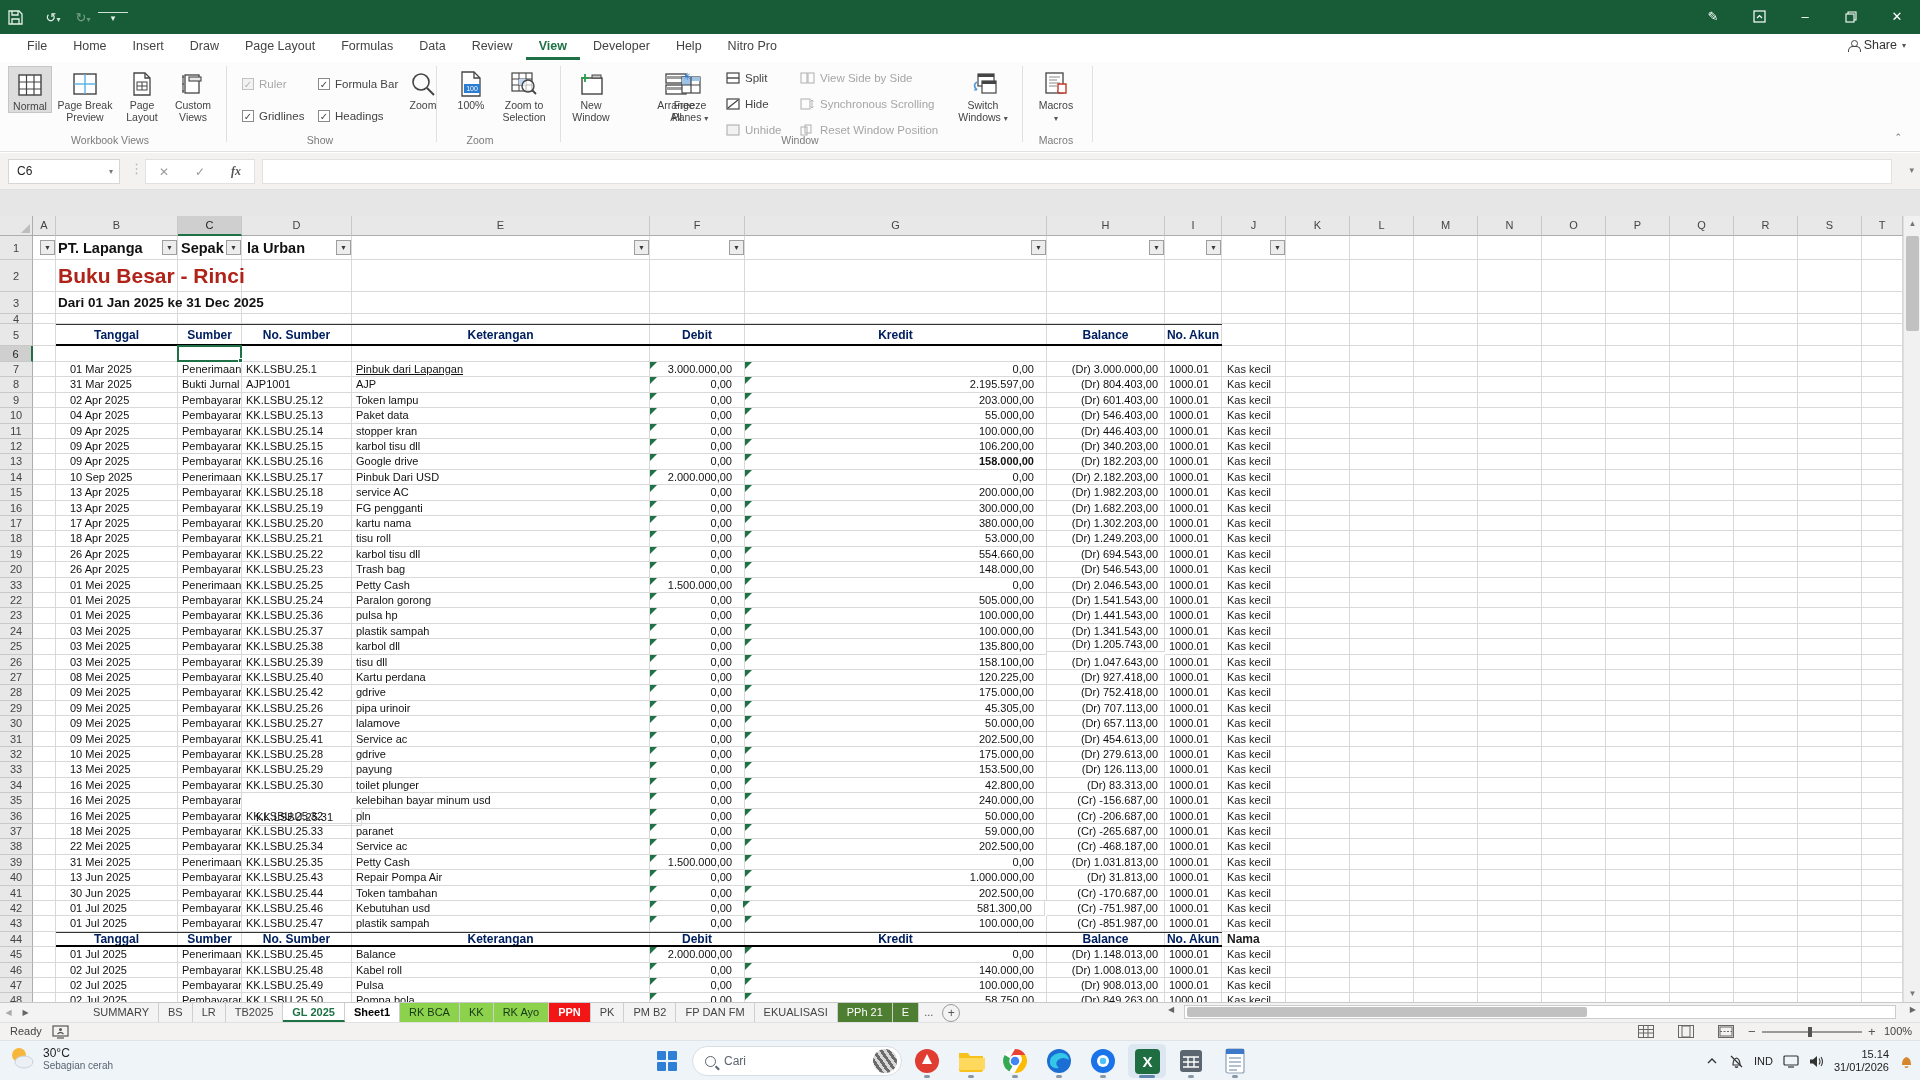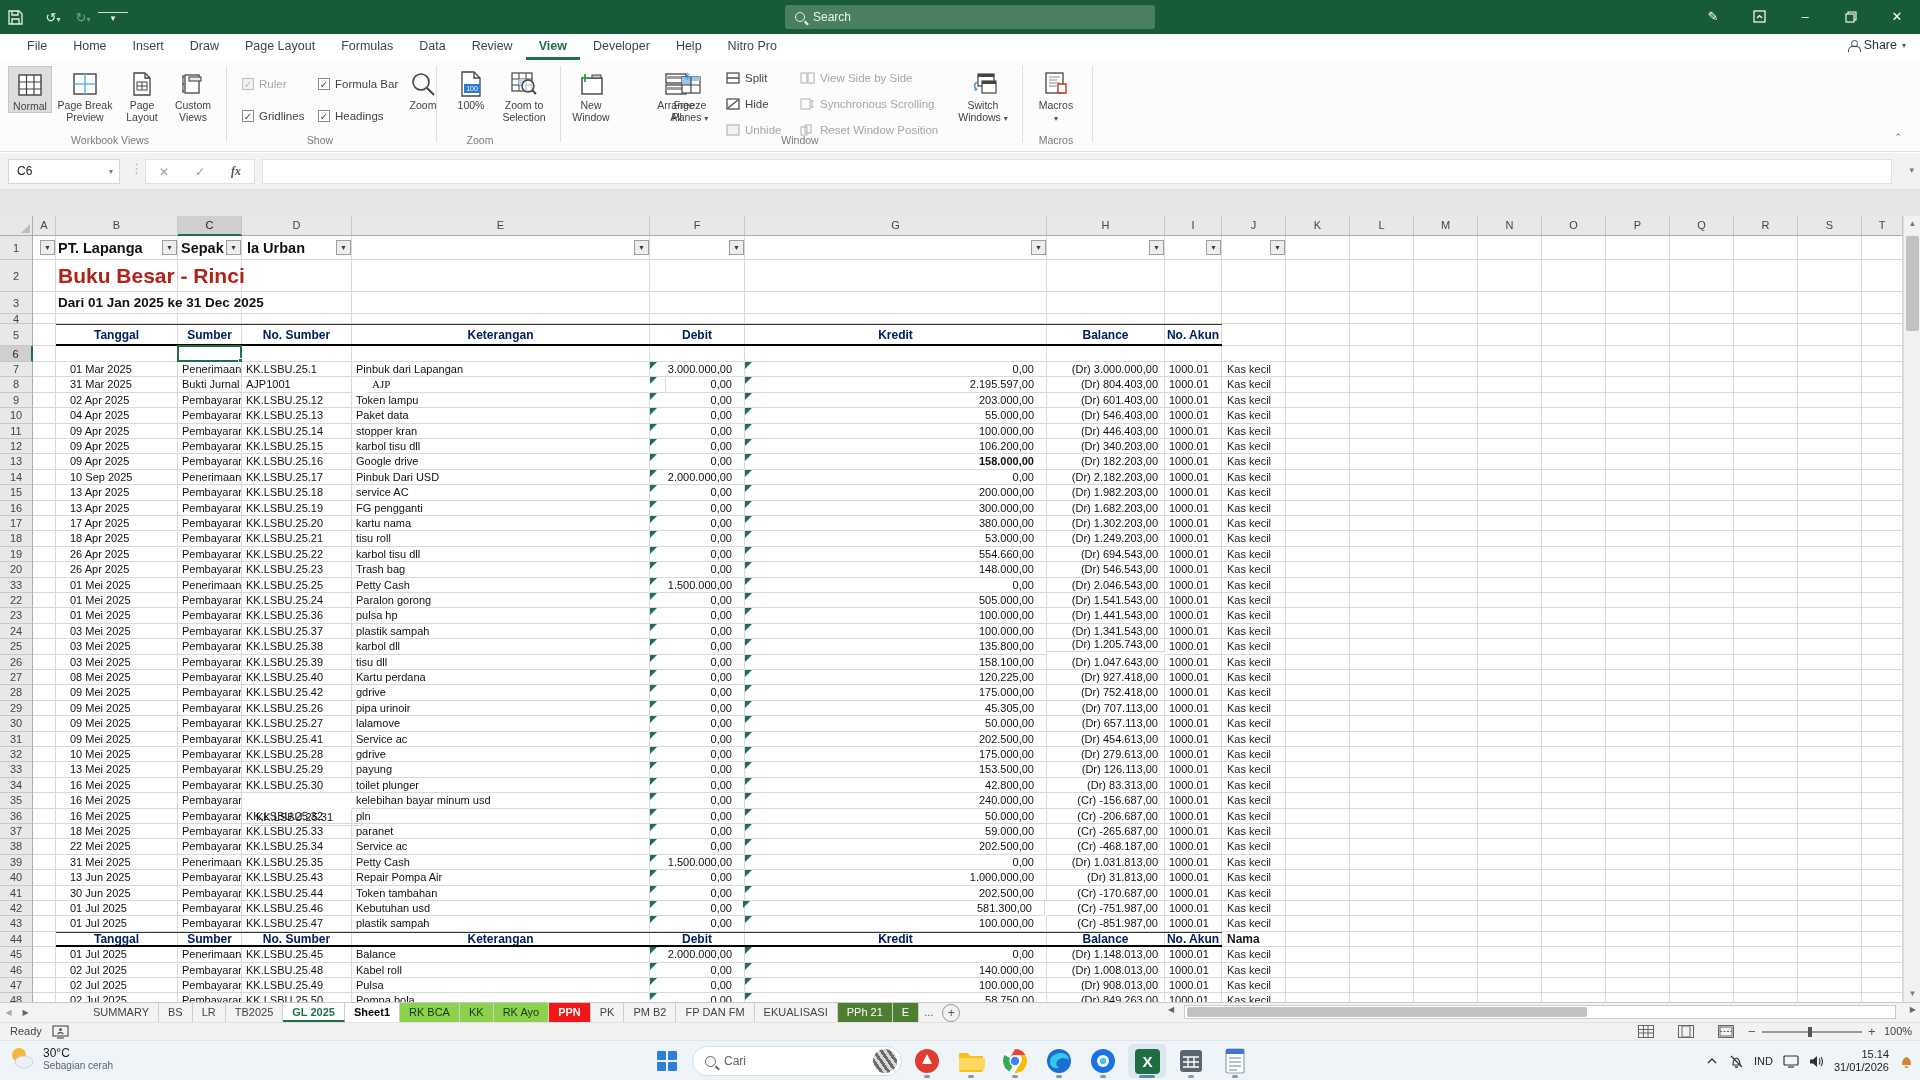--- a/index.html
+++ b/index.html
@@ -122,24 +122,20 @@
 <div id="titlebar">
   <div class="qa" style="left:8px">
     <div class="qabtn">
       <svg width="15" height="15" viewBox="0 0 15 15">
           <path d="M1 1 h10 l3 3 v10 h-13 z M4 1 v4 h6 v-4 M4 14 v-5 h7 v5" fill="none" stroke="#E6F0EA" stroke-width="1.3"></path>
         </svg>
     </div>
     <div class="qabtn">↺<span class="caret" style="color:#CFE0D5">▾</span></div>
     <div class="qabtn dim">↻<span class="caret" style="color:#CFE0D5">▾</span></div>
     <div class="qabtn" style="border-top:1px solid #CFE0D5;height:12px;line-height:8px;margin-top:2px"><span style="font-size:9px">▾</span></div>
-  </div>
-  <div id="tb-search">
-    <span class="mag"></span>
-    <span>Search</span>
   </div>
   <div class="wbtn" style="right:184px">✎</div>
   <div class="wbtn" style="right:138px">
     <svg width="13" height="13" viewBox="0 0 13 13" style="margin:10px auto 0">
         <rect x="1" y="1" width="11" height="11" fill="none" stroke="#fff" stroke-width="1.2"></rect>
         <path d="M4 8 L6.5 5.5 L9 8" fill="none" stroke="#fff" stroke-width="1.2"></path>
       </svg>
   </div>
   <div class="wbtn" style="right:92px">–</div>
   <div class="wbtn" style="right:46px">
@@ -542,42 +538,42 @@
       <div class="cell" style="left: 1606px; top: 130px; width: 64px; height: 16px; line-height: 15px;"></div>
       <div class="cell" style="left: 1670px; top: 130px; width: 64px; height: 16px; line-height: 15px;"></div>
       <div class="cell" style="left: 1734px; top: 130px; width: 64px; height: 16px; line-height: 15px;"></div>
       <div class="cell" style="left: 1798px; top: 130px; width: 64px; height: 16px; line-height: 15px;"></div>
       <div class="cell" style="left: 1862px; top: 130px; width: 41px; height: 16px; line-height: 15px;"></div>
       <div class="rowh" style="top: 146px; height: 15.4px; line-height: 15.4px;">7</div>
       <div class="cell" style="left: 33px; top: 146px; width: 23px; height: 15.4px; line-height: 14.4px;"></div>
       <div class="cell date" style="left: 56px; top: 146px; width: 122px; height: 15.4px; line-height: 14.4px;">01 Mar 2025</div>
       <div class="cell txt" style="left: 178px; top: 146px; width: 64px; height: 15.4px; line-height: 14.4px;">Penerimaan</div>
       <div class="cell txt" style="left: 242px; top: 146px; width: 110px; height: 15.4px; line-height: 14.4px;">KK.LSBU.25.1</div>
-      <div class="cell txt" style="left: 352px; top: 146px; width: 298px; height: 15.4px; line-height: 14.4px;">Pinbuk dari Lapangan</div>
+      <div class="cell txt" style="left: 352px; top: 146px; width: 298px; height: 15.4px; line-height: 14.4px; text-decoration: underline;">Pinbuk dari Lapangan</div>
       <div class="cell num" style="left: 650px; top: 146px; width: 95px; height: 15.4px; line-height: 14.4px;">3.000.000,00<i class="tri"></i></div>
       <div class="cell num" style="left: 745px; top: 146px; width: 302px; height: 15.4px; line-height: 14.4px;">0,00<i class="tri"></i></div>
       <div class="cell num bal" style="left: 1047px; top: 146px; width: 118px; height: 15.4px; line-height: 14.4px;">(Dr) 3.000.000,00</div>
       <div class="cell akun" style="left: 1165px; top: 146px; width: 57px; height: 15.4px; line-height: 14.4px;">1000.01</div>
       <div class="cell nama" style="left: 1222px; top: 146px; width: 64px; height: 15.4px; line-height: 14.4px;">Kas kecil</div>
       <div class="cell" style="left: 1286px; top: 146px; width: 64px; height: 15.4px; line-height: 14.4px;"></div>
       <div class="cell" style="left: 1350px; top: 146px; width: 64px; height: 15.4px; line-height: 14.4px;"></div>
       <div class="cell" style="left: 1414px; top: 146px; width: 64px; height: 15.4px; line-height: 14.4px;"></div>
       <div class="cell" style="left: 1478px; top: 146px; width: 64px; height: 15.4px; line-height: 14.4px;"></div>
       <div class="cell" style="left: 1542px; top: 146px; width: 64px; height: 15.4px; line-height: 14.4px;"></div>
       <div class="cell" style="left: 1606px; top: 146px; width: 64px; height: 15.4px; line-height: 14.4px;"></div>
       <div class="cell" style="left: 1670px; top: 146px; width: 64px; height: 15.4px; line-height: 14.4px;"></div>
       <div class="cell" style="left: 1734px; top: 146px; width: 64px; height: 15.4px; line-height: 14.4px;"></div>
       <div class="cell" style="left: 1798px; top: 146px; width: 64px; height: 15.4px; line-height: 14.4px;"></div>
       <div class="cell" style="left: 1862px; top: 146px; width: 41px; height: 15.4px; line-height: 14.4px;"></div>
       <div class="rowh" style="top: 161.4px; height: 15.4px; line-height: 15.4px;">8</div>
       <div class="cell" style="left: 33px; top: 161.4px; width: 23px; height: 15.4px; line-height: 14.4px;"></div>
       <div class="cell date" style="left: 56px; top: 161.4px; width: 122px; height: 15.4px; line-height: 14.4px;">31 Mar 2025</div>
       <div class="cell txt" style="left: 178px; top: 161.4px; width: 64px; height: 15.4px; line-height: 14.4px;">Bukti Jurnal</div>
       <div class="cell txt" style="left: 242px; top: 161.4px; width: 110px; height: 15.4px; line-height: 14.4px;">AJP1001</div>
-      <div class="cell txt" style="left: 368px; top: 161.4px; width: 298px; height: 15.4px; line-height: 14.4px; font-family: Liberation Serif, serif;">AJP</div>
+      <div class="cell txt" style="left: 352px; top: 161.4px; width: 298px; height: 15.4px; line-height: 14.4px;">AJP</div>
       <div class="cell num" style="left: 650px; top: 161.4px; width: 95px; height: 15.4px; line-height: 14.4px;">0,00<i class="tri"></i></div>
       <div class="cell num" style="left: 745px; top: 161.4px; width: 302px; height: 15.4px; line-height: 14.4px;">2.195.597,00<i class="tri"></i></div>
       <div class="cell num bal" style="left: 1047px; top: 161.4px; width: 118px; height: 15.4px; line-height: 14.4px;">(Dr) 804.403,00</div>
       <div class="cell akun" style="left: 1165px; top: 161.4px; width: 57px; height: 15.4px; line-height: 14.4px;">1000.01</div>
       <div class="cell nama" style="left: 1222px; top: 161.4px; width: 64px; height: 15.4px; line-height: 14.4px;">Kas kecil</div>
       <div class="cell" style="left: 1286px; top: 161.4px; width: 64px; height: 15.4px; line-height: 14.4px;"></div>
       <div class="cell" style="left: 1350px; top: 161.4px; width: 64px; height: 15.4px; line-height: 14.4px;"></div>
       <div class="cell" style="left: 1414px; top: 161.4px; width: 64px; height: 15.4px; line-height: 14.4px;"></div>
       <div class="cell" style="left: 1478px; top: 161.4px; width: 64px; height: 15.4px; line-height: 14.4px;"></div>
       <div class="cell" style="left: 1542px; top: 161.4px; width: 64px; height: 15.4px; line-height: 14.4px;"></div>

